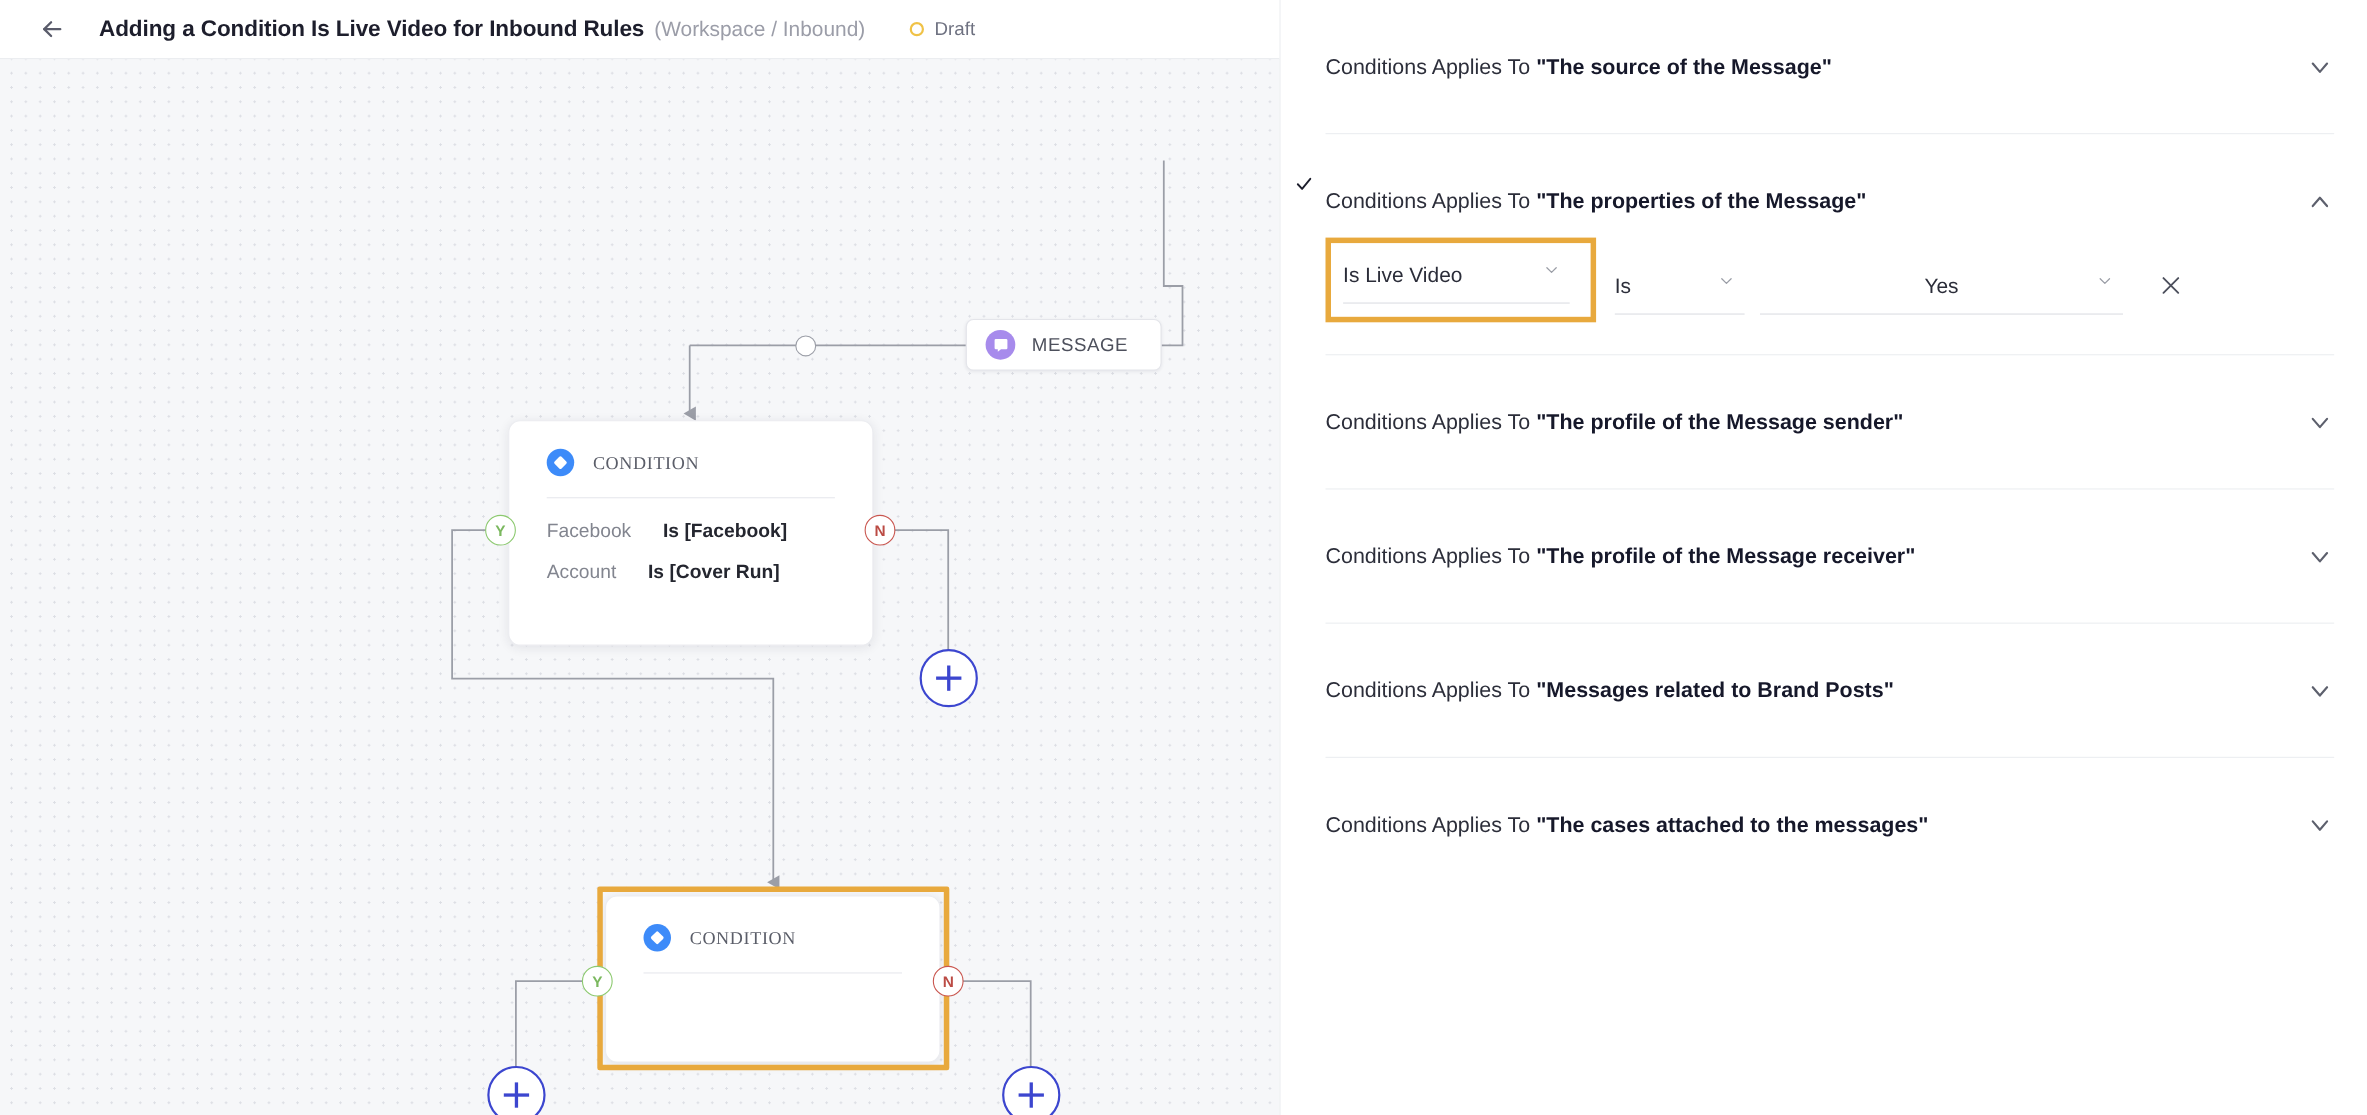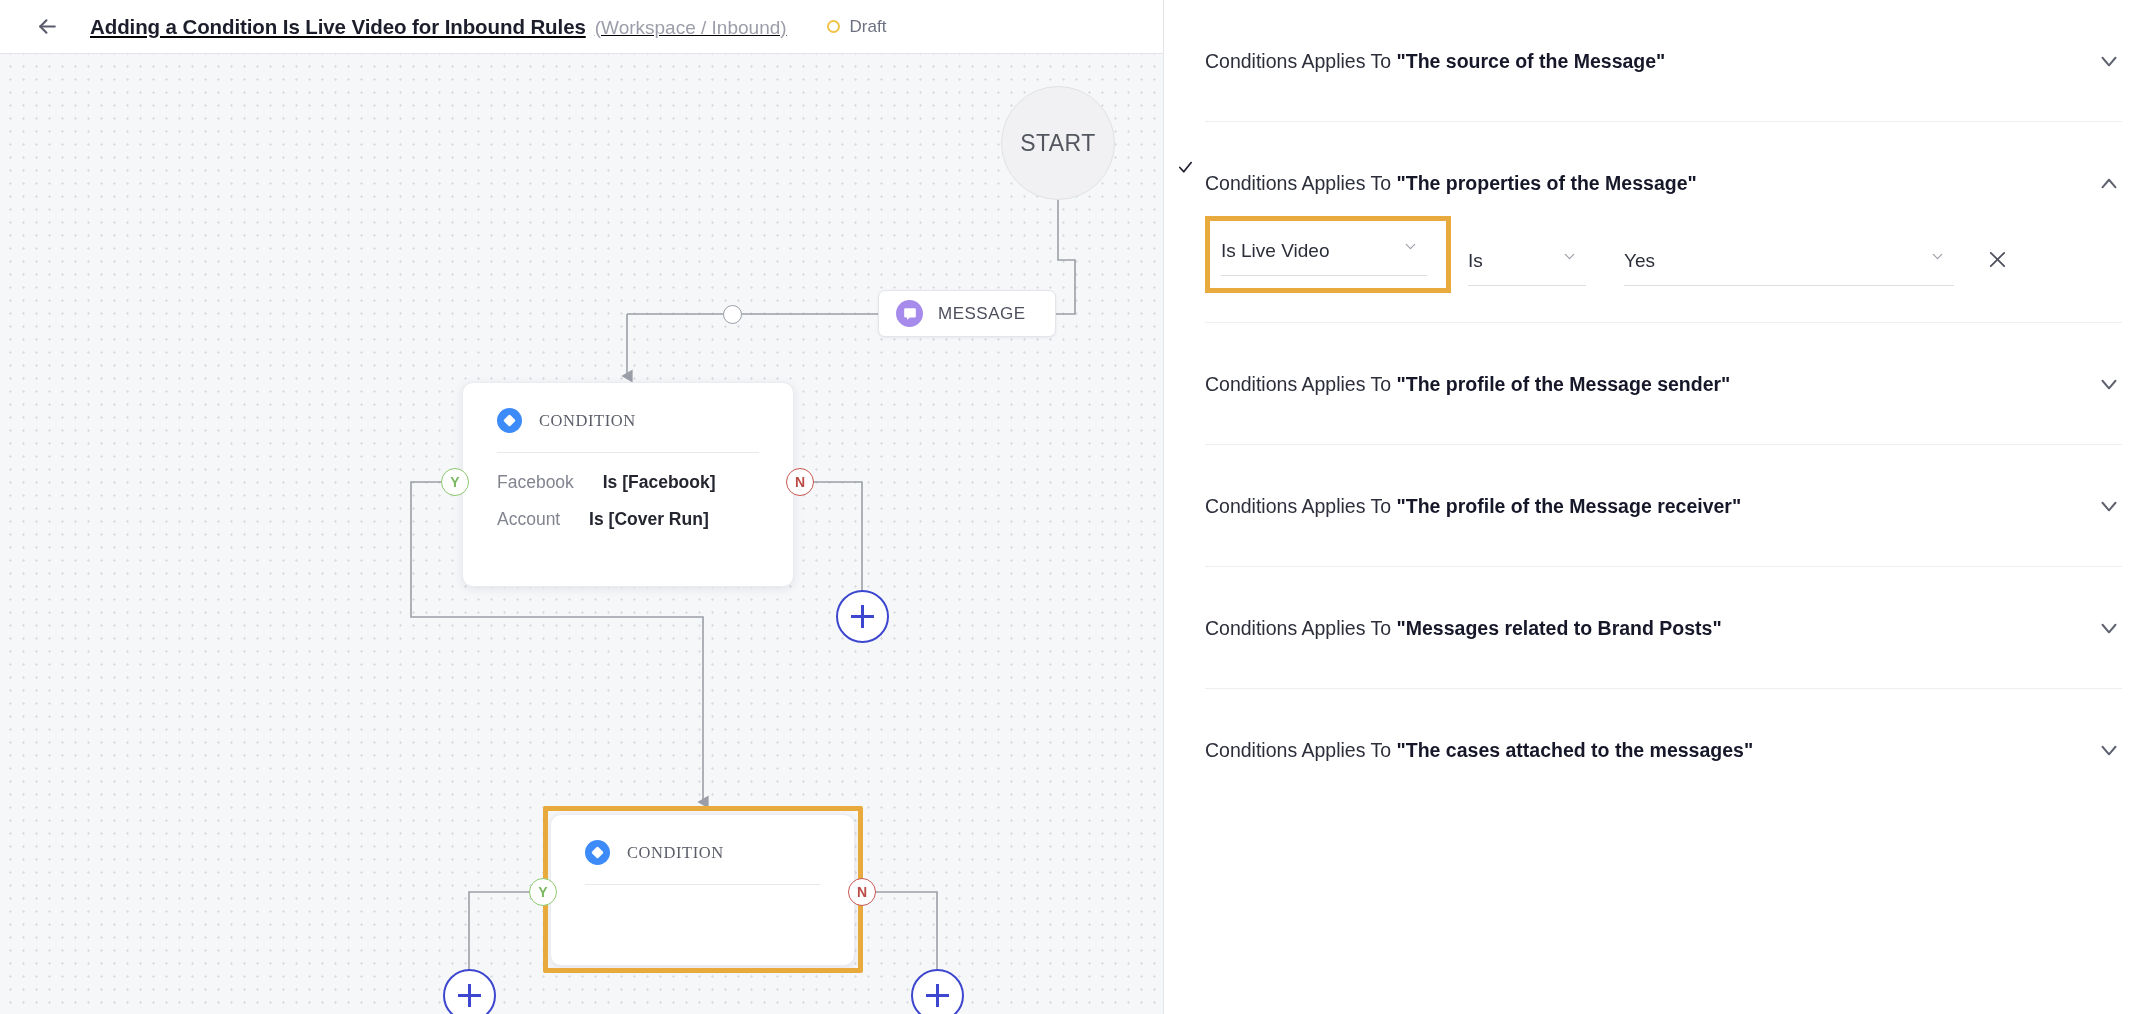--- a/index.html
+++ b/index.html
@@ -23,21 +23,21 @@
     display: flex; align-items: center;
     background: #ffffff;
     border-bottom: 1px solid #e3e5ea;
     padding-left: 30px;
   }
   .back-btn {
     width: 34px; height: 34px;
     display: flex; align-items: center; justify-content: center;
     cursor: pointer; color: #5a5c6b;
   }
-  .title-wrap { display: flex; align-items: baseline; margin-left: 26px; text-decoration: underline; }
+  .title-wrap { display: flex; align-items: baseline; margin-left: 26px; }
   .doc-title {
     font-size: 20.5px; font-weight: bold; color: #1d1e2c;
     letter-spacing: -0.1px; white-space: nowrap;
   }
   .doc-scope {
     font-size: 19px; color: #9b9da8; margin-left: 9px; white-space: nowrap;
   }
   .status-badge {
     display: flex; align-items: center; margin-left: 40px; white-space: nowrap;
   }
@@ -189,21 +189,21 @@
   .sel {
     position: relative; height: 50px;
     border-bottom: 1.5px solid #dcdee3;
     display: flex; align-items: center;
     cursor: pointer;
   }
   .sel-val { font-size: 19px; color: #2b2d39; white-space: nowrap; }
   .sel-arrow { position: absolute; right: 8px; bottom: 16px; color: #9a9da6; }
   .sel-field { width: 206px; }
   .sel-op { width: 118px; margin-left: 31px; }
-  .sel-value { width: 330px; margin-left: 38px; }
+  .sel-value { width: 330px; margin-left: 14px; justify-content: center; }
 
   .sel-field-wrap { position: relative; padding: 10px 10px 10px 16px; }
   .hl-field {
     position: absolute; left: 0; top: 0; width: 246px; height: 77px;
     border: 5px solid #e8a93d; pointer-events: none;
   }
 
   .row-remove {
     margin-left: 28px; margin-bottom: 12px;
     width: 30px; height: 30px; display: flex; align-items: center; justify-content: center;
@@ -259,23 +259,20 @@
 
         <path d="M800,428 L862,428 L862,543" fill="none" stroke="#9b9ea7" stroke-width="1.6"></path>
 
         <path d="M543,838 L469,838 L469,920" fill="none" stroke="#9b9ea7" stroke-width="1.6"></path>
 
         <path d="M862,838 L937,838 L937,920" fill="none" stroke="#9b9ea7" stroke-width="1.6"></path>
       </svg>
 
       <div class="link-dot" style="left:723px; top:251px;"></div>
 
-      <div class="node start-node">
-        <span>START</span>
-      </div>
 
       <div class="node message-node">
         <span class="msg-icon">
           <svg width="14" height="14" viewBox="0 0 24 24" fill="#fff">
             <path d="M20 2H4a2 2 0 0 0-2 2v12a2 2 0 0 0 2 2h3v4l5-4h8a2 2 0 0 0 2-2V4a2 2 0 0 0-2-2z"></path>
           </svg>
         </span>
         <span class="msg-label">MESSAGE</span>
       </div>
 

